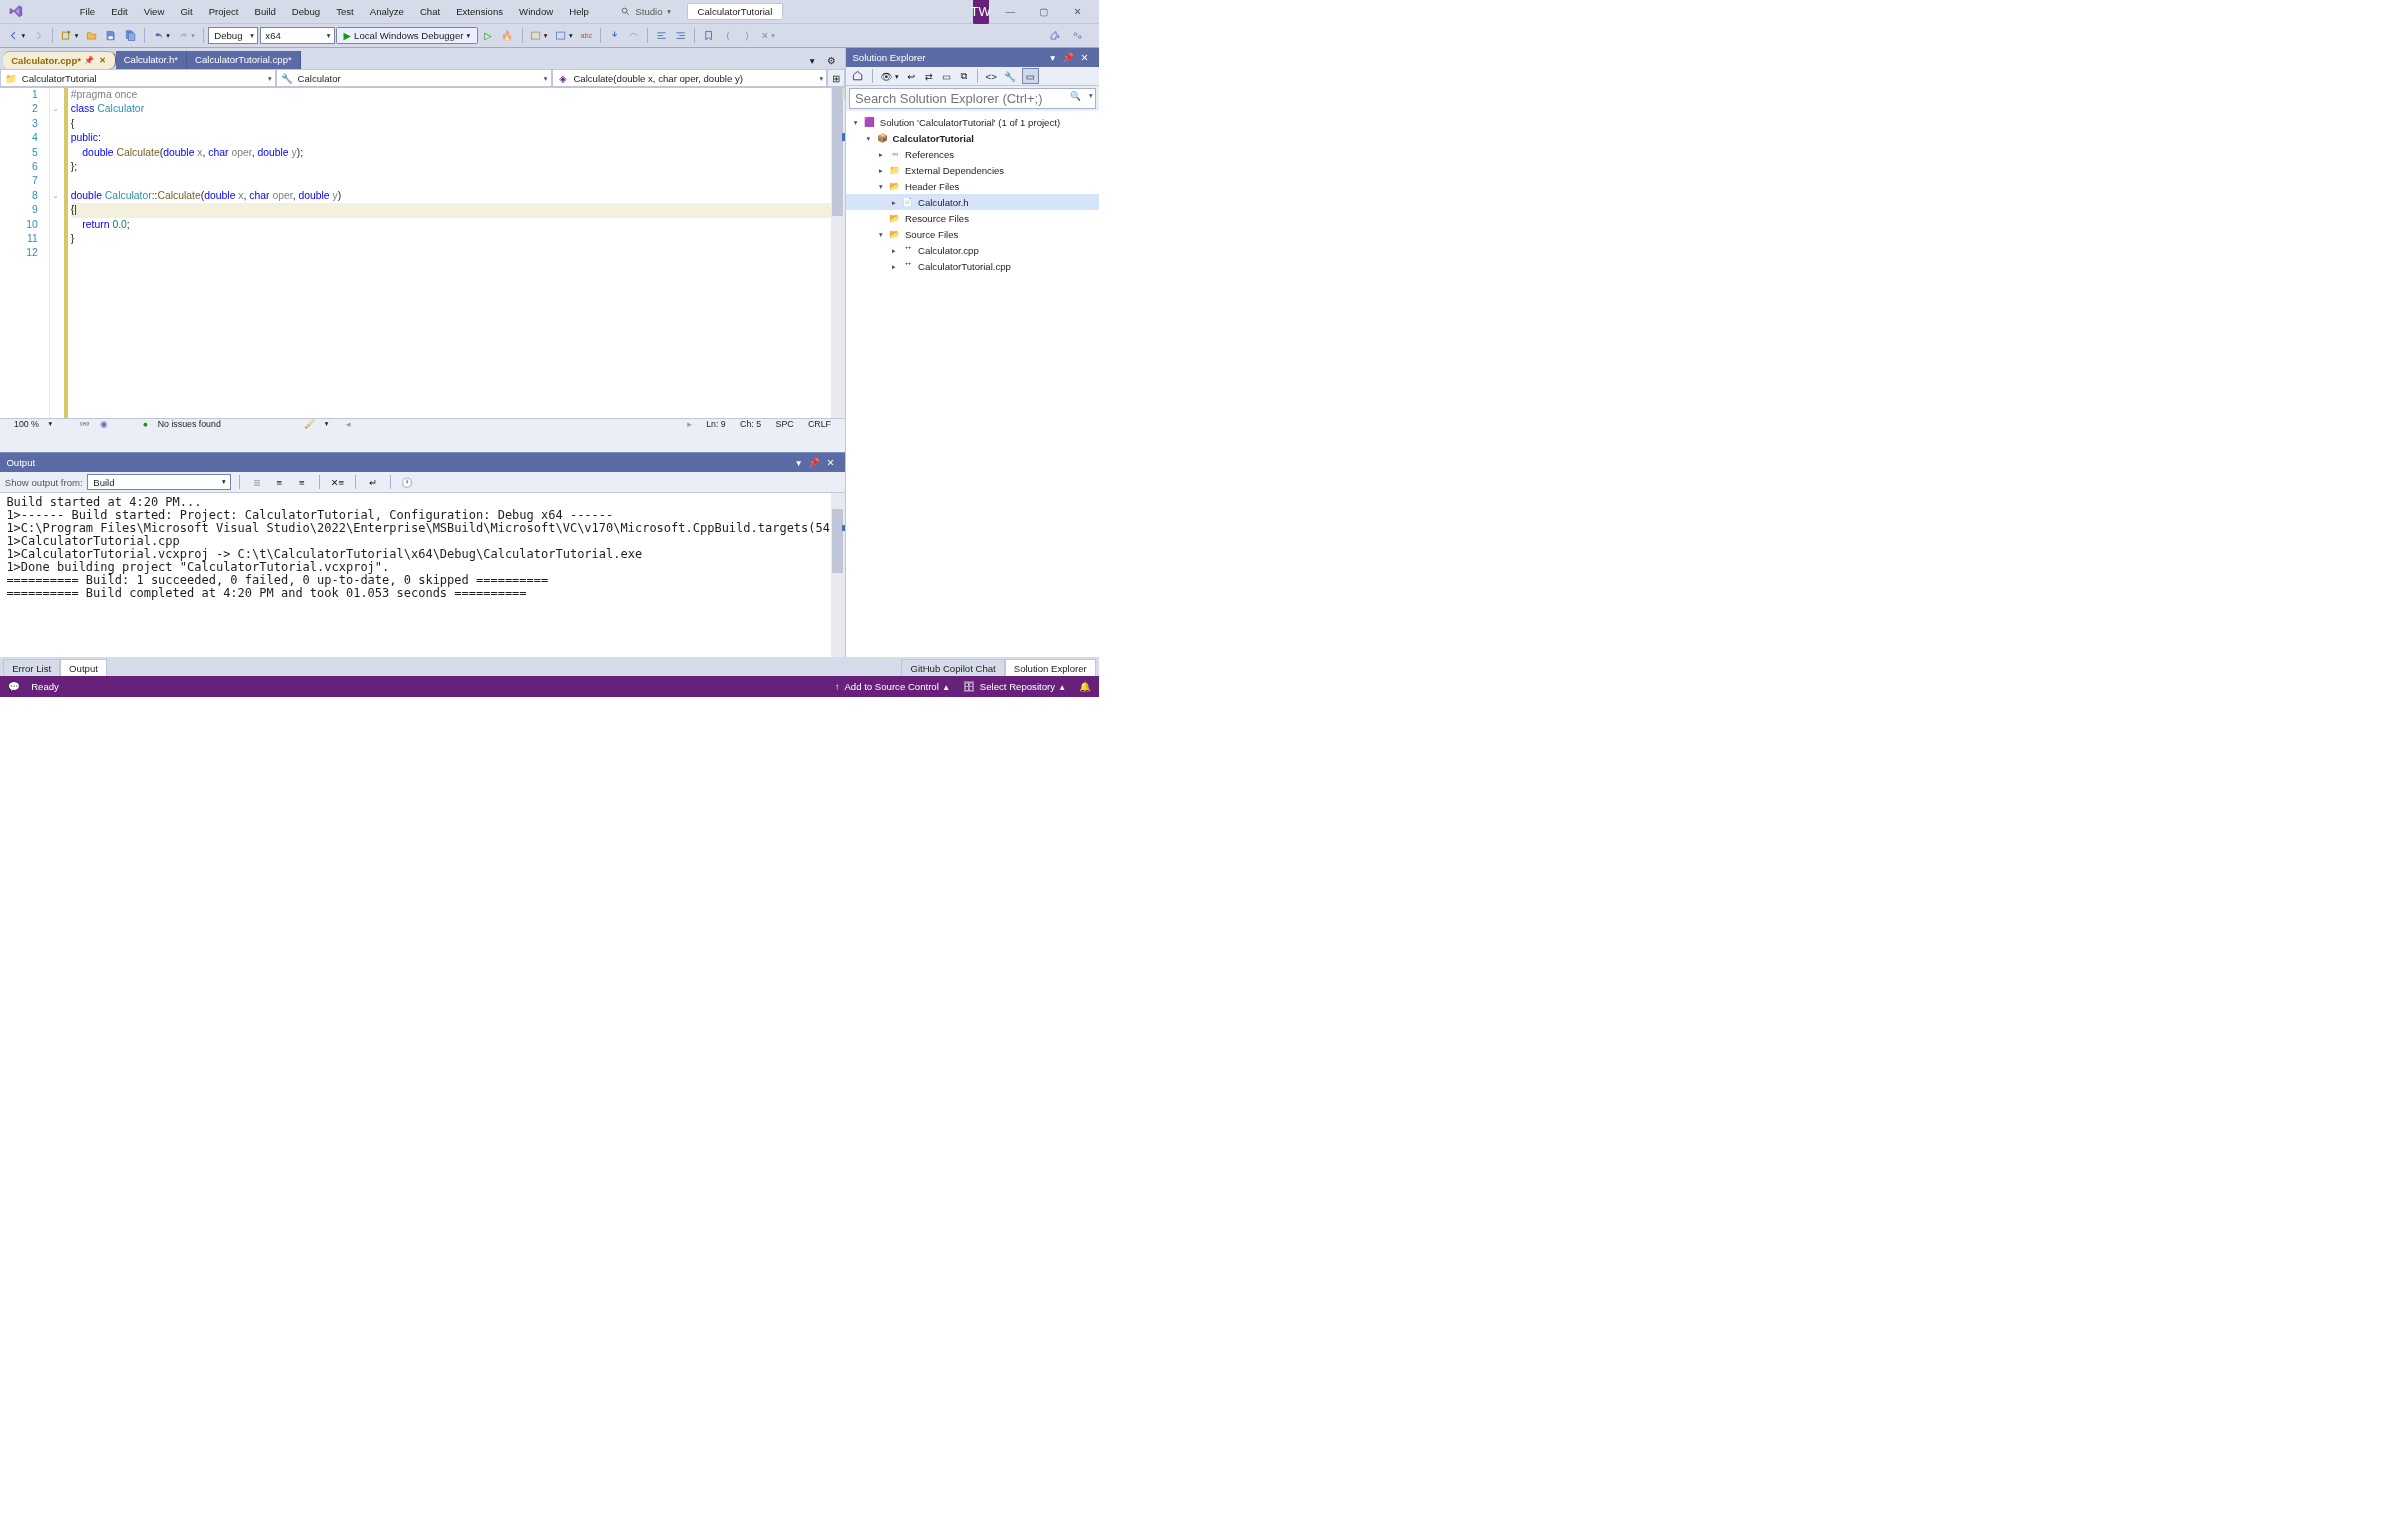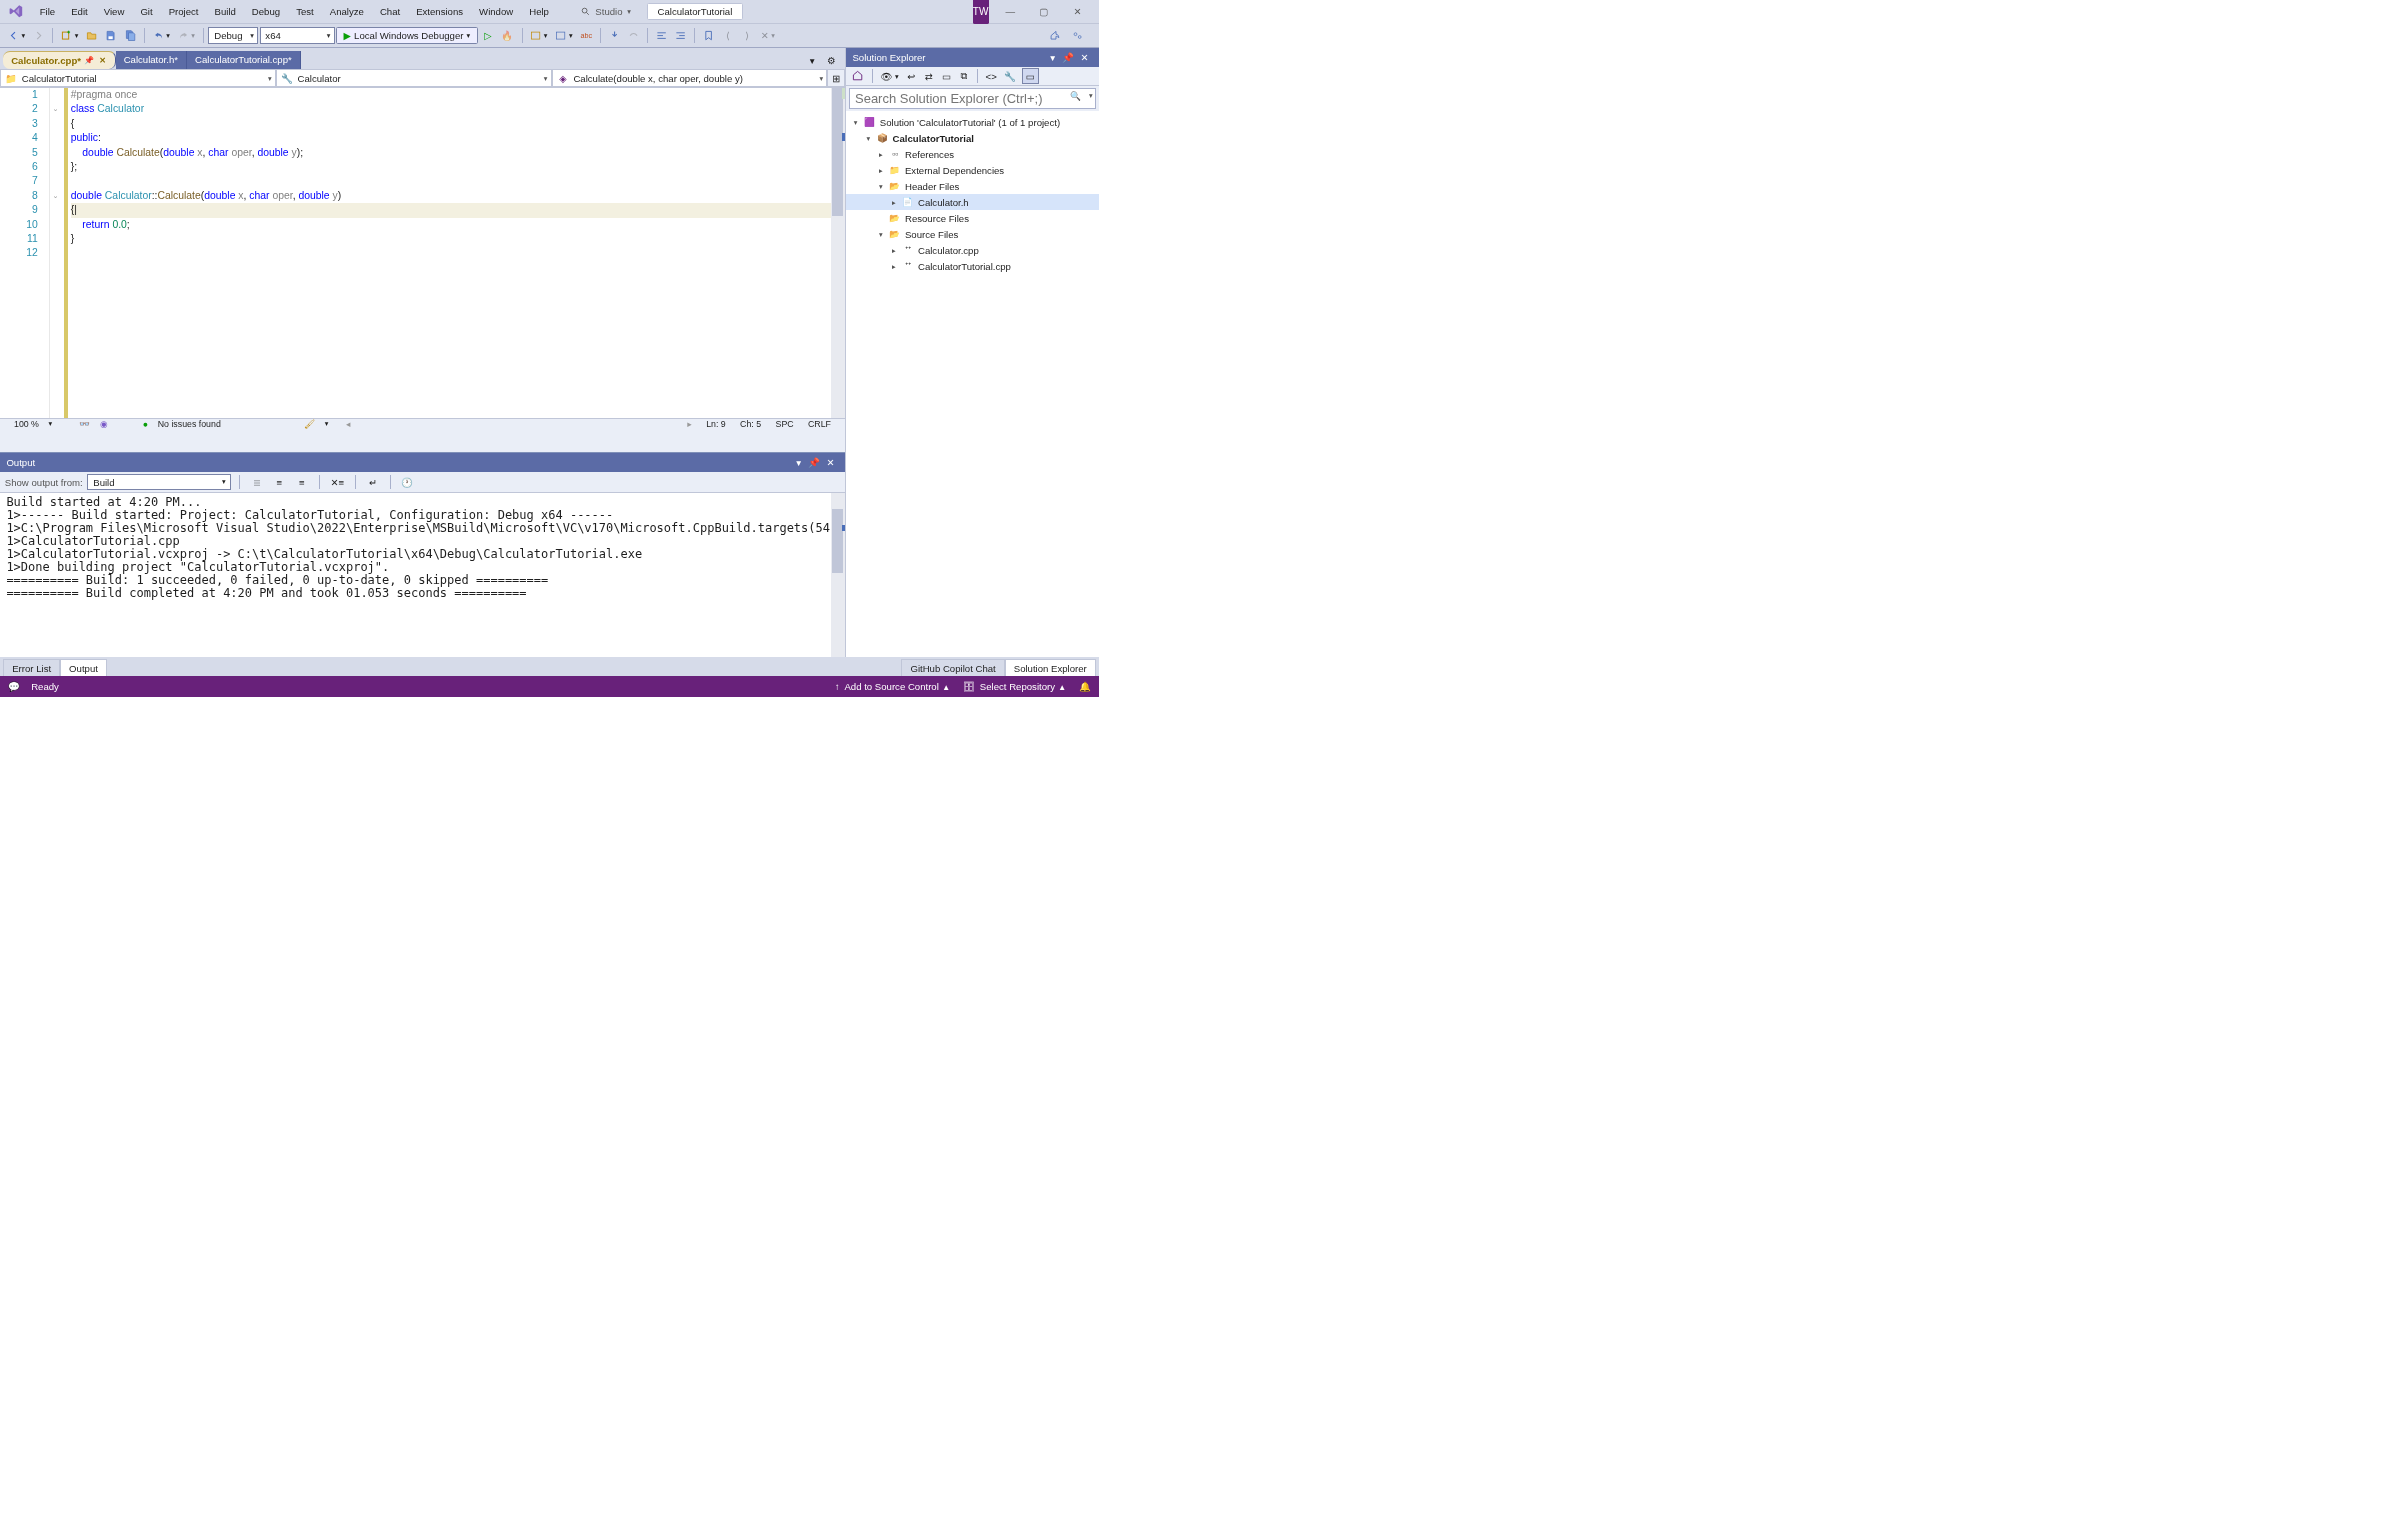--- a/index.html
+++ b/index.html
@@ -6,21 +6,21 @@
 body { width:1099px; height:697px; background:#fff; font-size:9.6px; color:#1e1e1e; overflow:hidden; display:flex; flex-direction:column; }
 .menu-bar { height:24px; background:#d6dbe9; display:flex; align-items:center; padding:0 3.2px; gap:3.2px; border-bottom:0.8px solid #c0c6d8; }
 .vs-logo { width:19px; height:19px; display:flex; align-items:center; justify-content:center; margin:0 3.2px; }
 .vs-logo svg { width:14.4px; height:14.4px; }
 .menu-item { padding:3.2px 8px; cursor:pointer; color:#1e1e1e; }
 .menu-spacer { width:9.6px; }
 .search-box { display:flex; align-items:center; gap:4.8px; padding:2.4px 8px; color:#5a5a5a; cursor:text; }
 .search-box svg { width:9.6px; height:9.6px; }
 .project-badge { background:#fff; border:0.8px solid #bec4d8; padding:2.4px 9.6px; margin-left:4.8px; border-radius:1.6px; }
 .menu-right { margin-left:auto; display:flex; align-items:center; gap:9.6px; padding-right:6.4px; }
-.tw-badge { width:16px; height:25px; background:#68217a; color:#fff; font-size:10px; display:flex; align-items:center; justify-content:center; border-radius:1.6px; }
+.tw-badge { width:16px; height:25px; background:#68217a; color:#fff; font-size:13px; display:flex; align-items:center; justify-content:center; border-radius:1.6px; }
 .win-btn { width:24px; height:16px; display:flex; align-items:center; justify-content:center; cursor:pointer; color:#5a5a5a; }
 
 .toolbar { height:24px; background:#d6dbe9; display:flex; align-items:center; padding:0 4.8px; gap:1.6px; border-bottom:0.8px solid #a0a8c4; }
 .tb-btn { padding:2.4px 3.2px; cursor:pointer; display:flex; align-items:center; justify-content:center; min-width:17.6px; height:17.6px; }
 .tb-btn svg { width:11.2px; height:11.2px; }
 .tb-sep { width:0.8px; height:14.4px; background:#a8b0cc; margin:0 3.2px; }
 .tb-dd { background:#fff; border:0.8px solid #7a84a8; padding:1.6px 14.4px 1.6px 4.8px; position:relative; min-width:48px; height:17.6px; display:flex; align-items:center; }
 .tb-dd::after { content:"▾"; position:absolute; right:3.2px; font-size:7.2px; color:#333; }
 .debug-btn { display:flex; align-items:center; gap:3.2px; padding:1.6px 6.4px; border:0.8px solid #7a84a8; background:#eef; border-radius:1.6px; cursor:pointer; }
 .debug-btn .play { color:#0a9e0a; }
@@ -105,21 +105,21 @@
 </head>
 <body>
 
 <div class="menu-bar">
   <div class="vs-logo">
     <svg viewBox="0 0 24 24">
         <path fill="#8665c2" d="M17 2l5 3v14l-5 3-9-9-5 4-2-1V8l2-1 5 4 9-9z"></path>
         <path fill="#b39ddb" d="M17 6v12l-6-6z"></path>
       </svg>
   </div>
-  <div id="menu-items" style="display: flex;">
+  <div id="menu-items" style="display: flex; margin-left: 40px;">
       <div class="menu-item">File</div>
       <div class="menu-item">Edit</div>
       <div class="menu-item">View</div>
       <div class="menu-item">Git</div>
       <div class="menu-item">Project</div>
       <div class="menu-item">Build</div>
       <div class="menu-item">Debug</div>
       <div class="menu-item">Test</div>
       <div class="menu-item">Analyze</div>
       <div class="menu-item">Chat</div>

